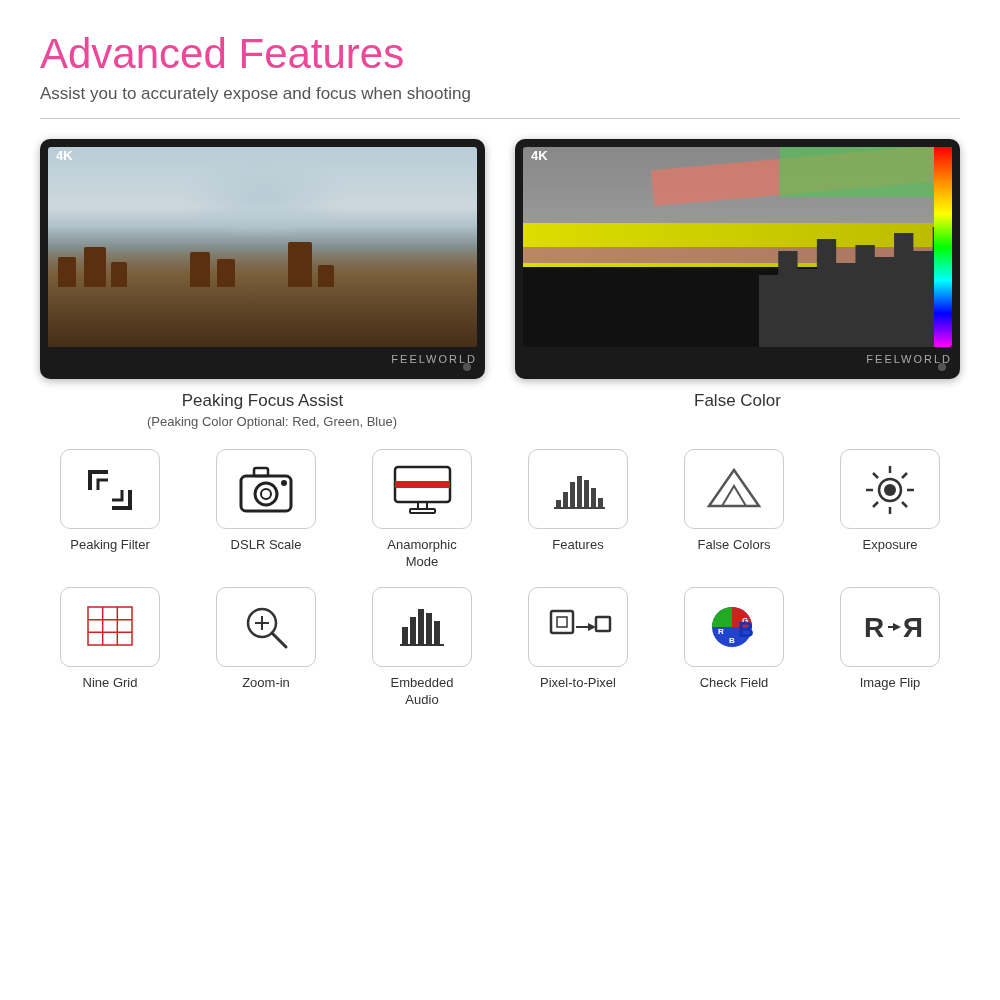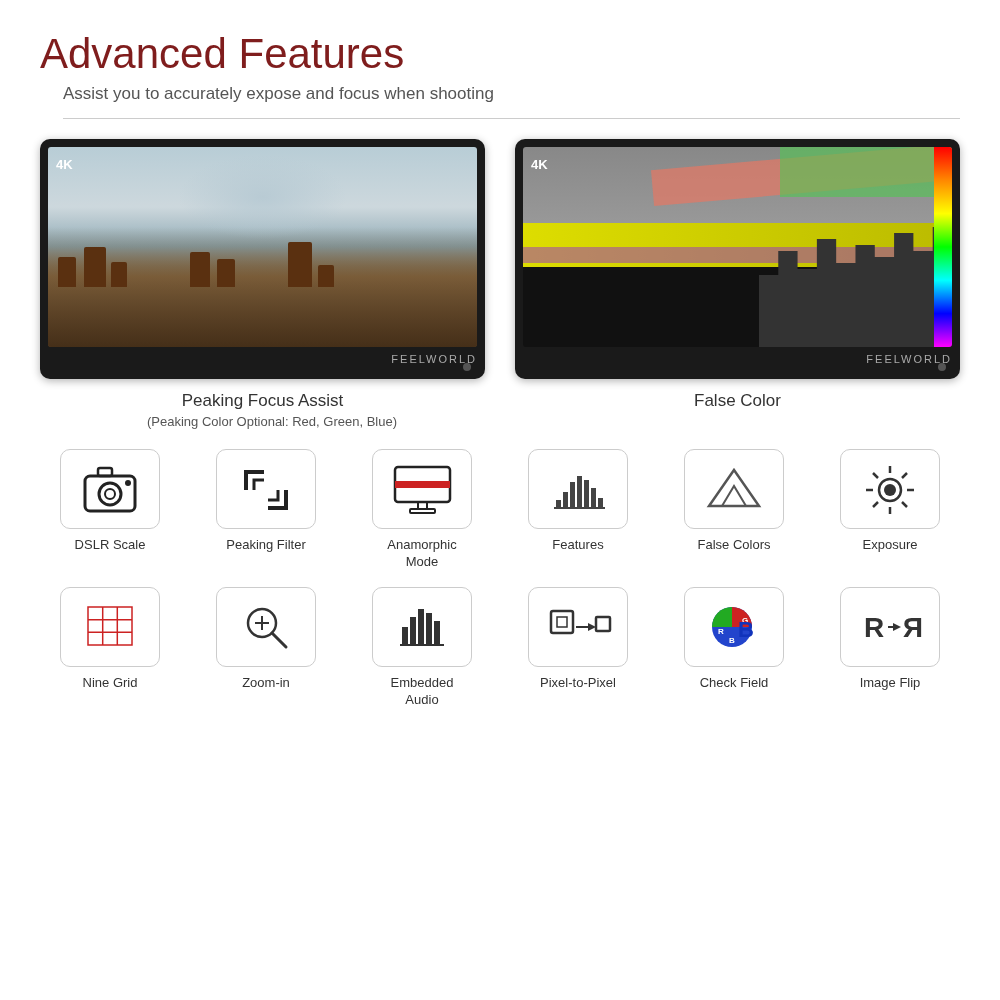--- a/index.html
+++ b/index.html
@@ -7,30 +7,29 @@
       font-family: Arial, sans-serif;
       background: #ffffff;
       width: 1000px;
       min-height: 1000px;
       padding: 30px 40px;
       color: #333;
     }
     .page-title {
       font-size: 42px;
       font-weight: 300;
-      color: #7f1d1d;
+      color: #ec4899;
       margin-bottom: 6px;
     }
     .page-subtitle {
       font-size: 17px;
       color: #555;
       margin-bottom: 20px;
       border-bottom: 1px solid #ccc;
       padding-bottom: 14px;
-      margin-left: 23px;
     }
     .monitors-row {
       display: flex;
       gap: 30px;
       margin-bottom: 20px;
     }
     .monitor-col {
       flex: 1;
       display: flex;
       flex-direction: column;
@@ -46,21 +45,21 @@
     }
     .monitor-screen {
       width: 100%;
       height: 200px;
       position: relative;
       overflow: hidden;
       border-radius: 3px;
     }
     .monitor-4k-badge {
       position: absolute;
-      top: 10px;
+      top: 1px;
       left: 8px;
       color: white;
       font-size: 13px;
       font-weight: bold;
       z-index: 10;
     }
     .monitor-brand {
       text-align: right;
       color: #aaa;
       font-size: 11px;
@@ -278,44 +277,44 @@
     </div>
     <div class="monitor-label">False Color</div>
   </div>
 </div>
 
 <div class="features-grid">
 
   <div class="feature-item">
     <div class="feature-icon-box">
       <svg width="60" height="55" viewBox="0 0 60 55">
+
+        <path d="M10,28 L10,10 L28,10" fill="none" stroke="#222" stroke-width="4"></path>
+
+        <path d="M50,28 L50,46 L32,46" fill="none" stroke="#222" stroke-width="4"></path>
+
+        <path d="M18,28 L18,18 L28,18" fill="none" stroke="#222" stroke-width="3"></path>
+
+        <path d="M42,28 L42,38 L32,38" fill="none" stroke="#222" stroke-width="3"></path>
+      </svg>
+    </div>
+    <span class="feature-label">Peaking Filter</span>
+  </div>
+
+  <div class="feature-item">
+    <div class="feature-icon-box">
+      <svg width="60" height="55" viewBox="0 0 60 55">
         <rect x="5" y="14" width="50" height="35" rx="5" fill="none" stroke="#222" stroke-width="3"></rect>
         <circle cx="30" cy="32" r="11" fill="none" stroke="#222" stroke-width="3"></circle>
         <circle cx="30" cy="32" r="5" fill="none" stroke="#222" stroke-width="2"></circle>
         <rect x="18" y="6" width="14" height="8" rx="2" fill="none" stroke="#222" stroke-width="2.5"></rect>
         <circle cx="48" cy="21" r="3" fill="#222"></circle>
       </svg>
     </div>
     <span class="feature-label">DSLR Scale</span>
-  </div>
-
-  <div class="feature-item">
-    <div class="feature-icon-box">
-      <svg width="60" height="55" viewBox="0 0 60 55">
-
-        <path d="M10,28 L10,10 L28,10" fill="none" stroke="#222" stroke-width="4"></path>
-
-        <path d="M50,28 L50,46 L32,46" fill="none" stroke="#222" stroke-width="4"></path>
-
-        <path d="M18,28 L18,18 L28,18" fill="none" stroke="#222" stroke-width="3"></path>
-
-        <path d="M42,28 L42,38 L32,38" fill="none" stroke="#222" stroke-width="3"></path>
-      </svg>
-    </div>
-    <span class="feature-label">Peaking Filter</span>
   </div>
 
   <div class="feature-item">
     <div class="feature-icon-box">
       <svg width="65" height="55" viewBox="0 0 65 55">
 
         <rect x="5" y="5" width="55" height="35" rx="3" fill="none" stroke="#222" stroke-width="2.5"></rect>
 
         <rect x="5" y="19" width="55" height="7" fill="#cc2222"></rect>
 

